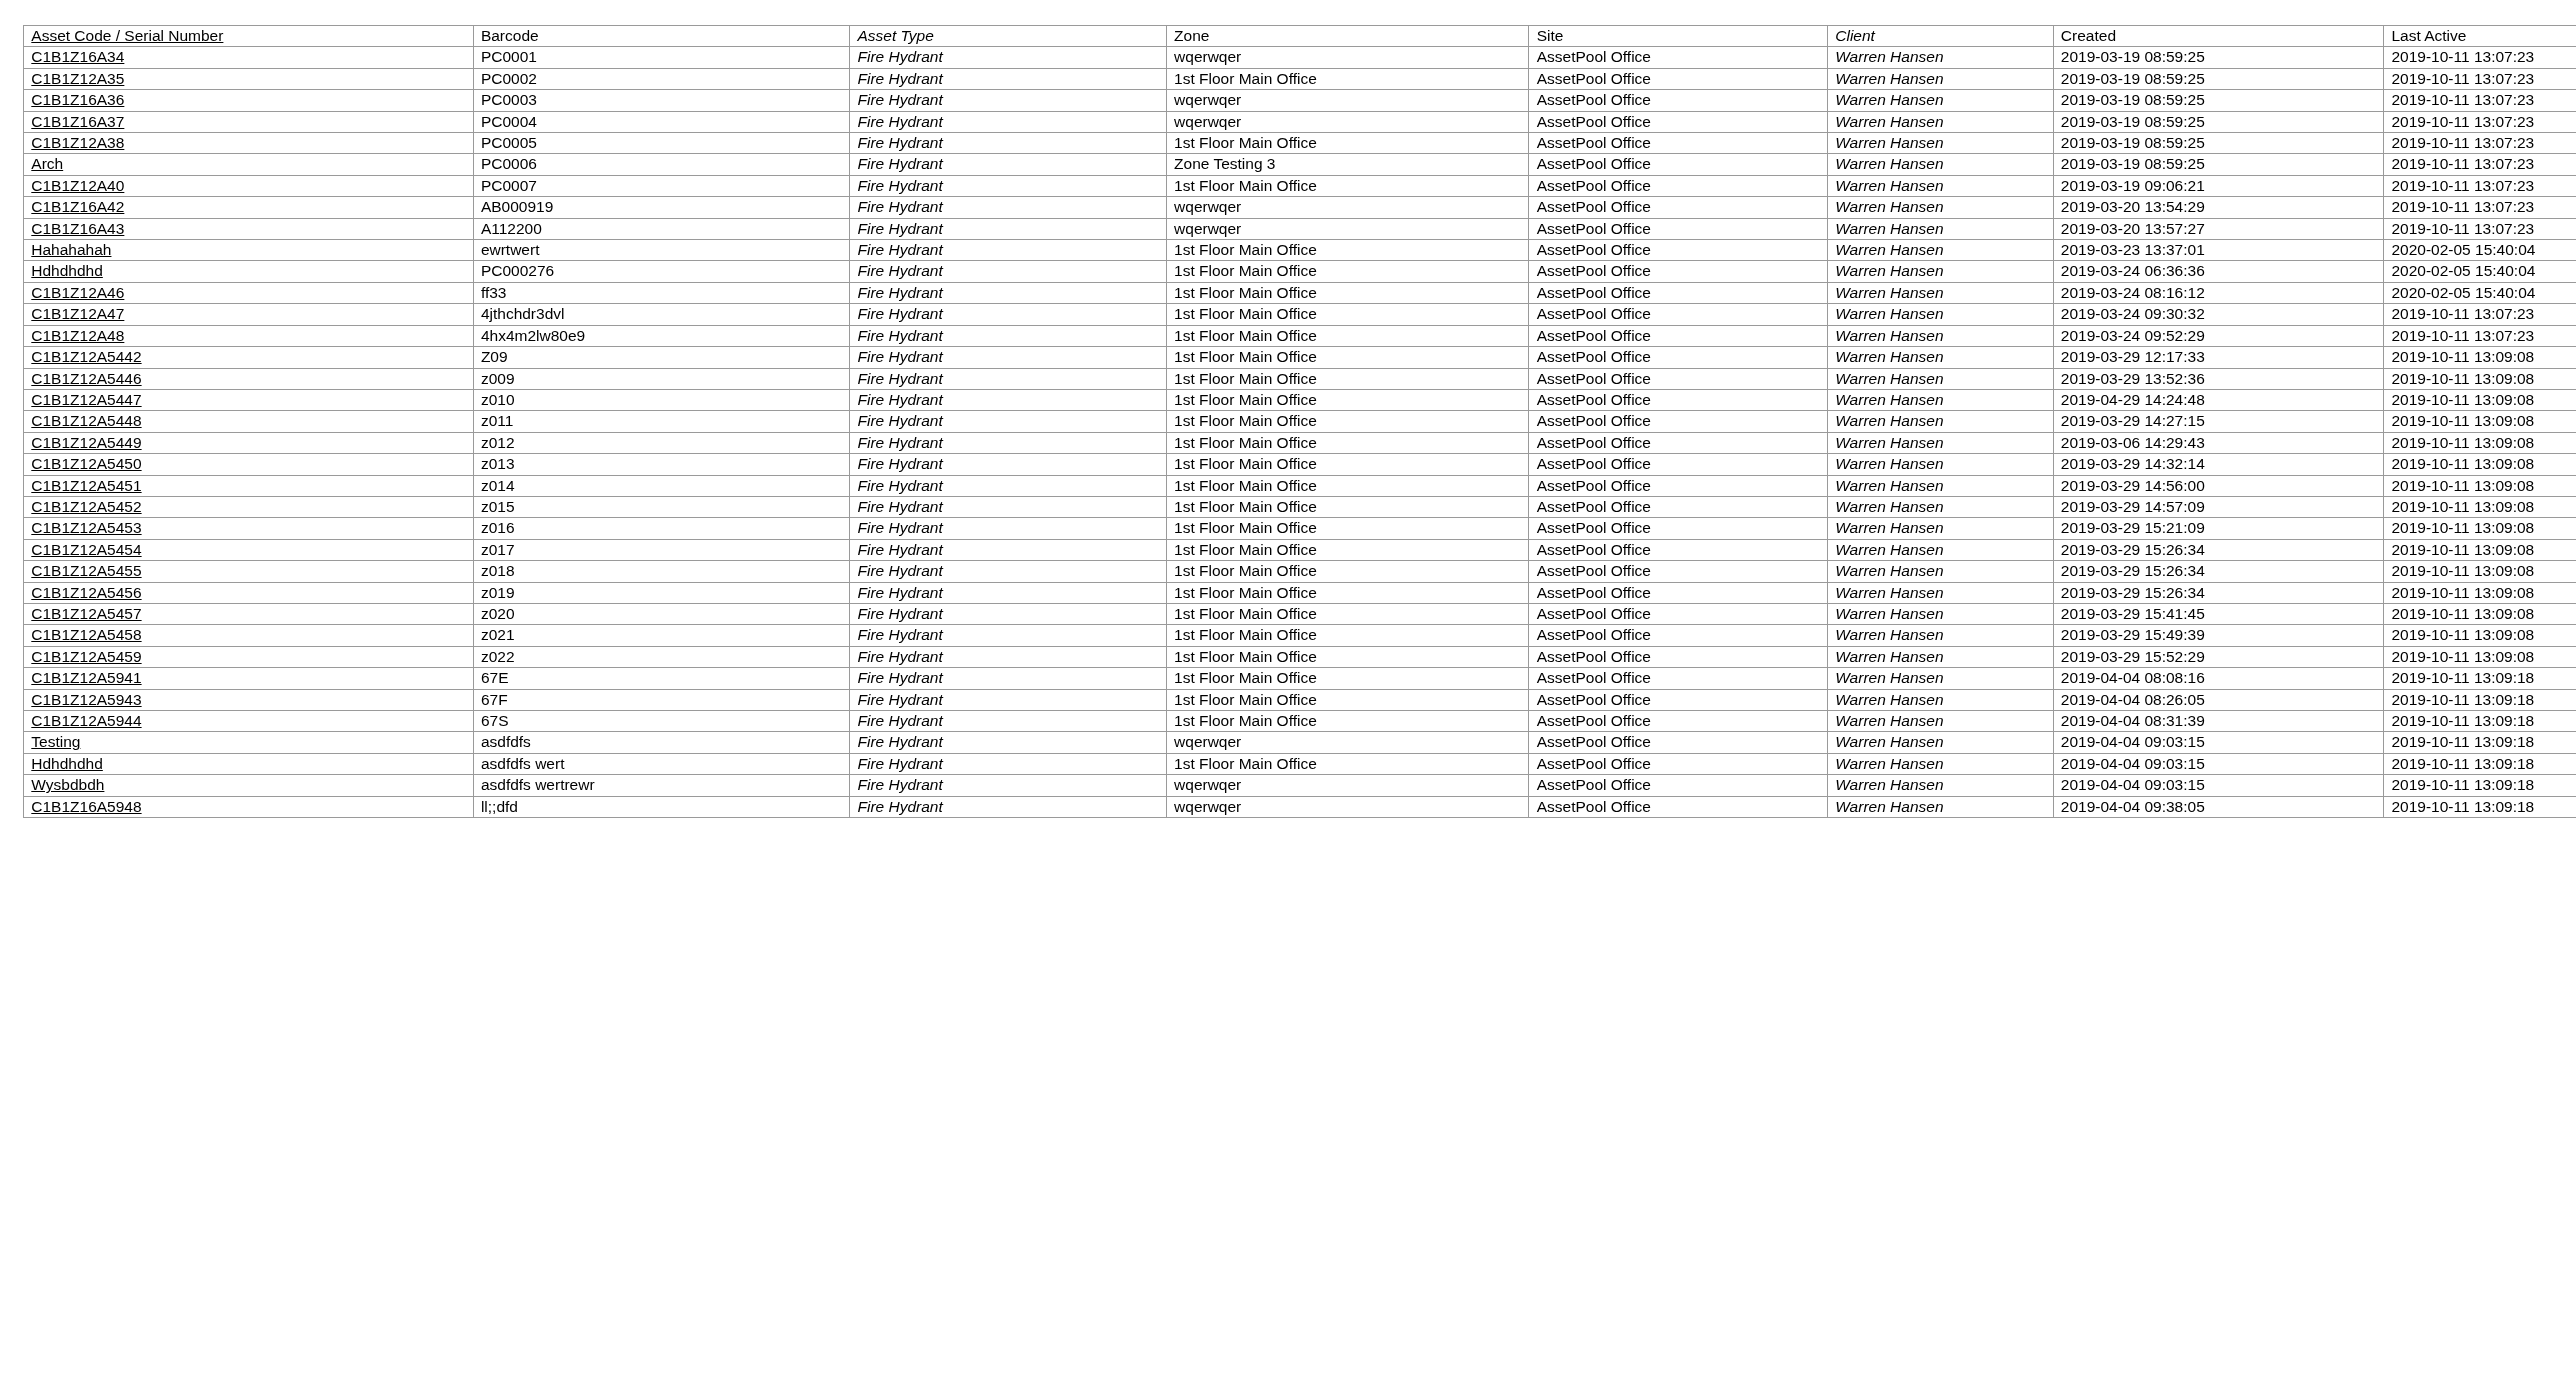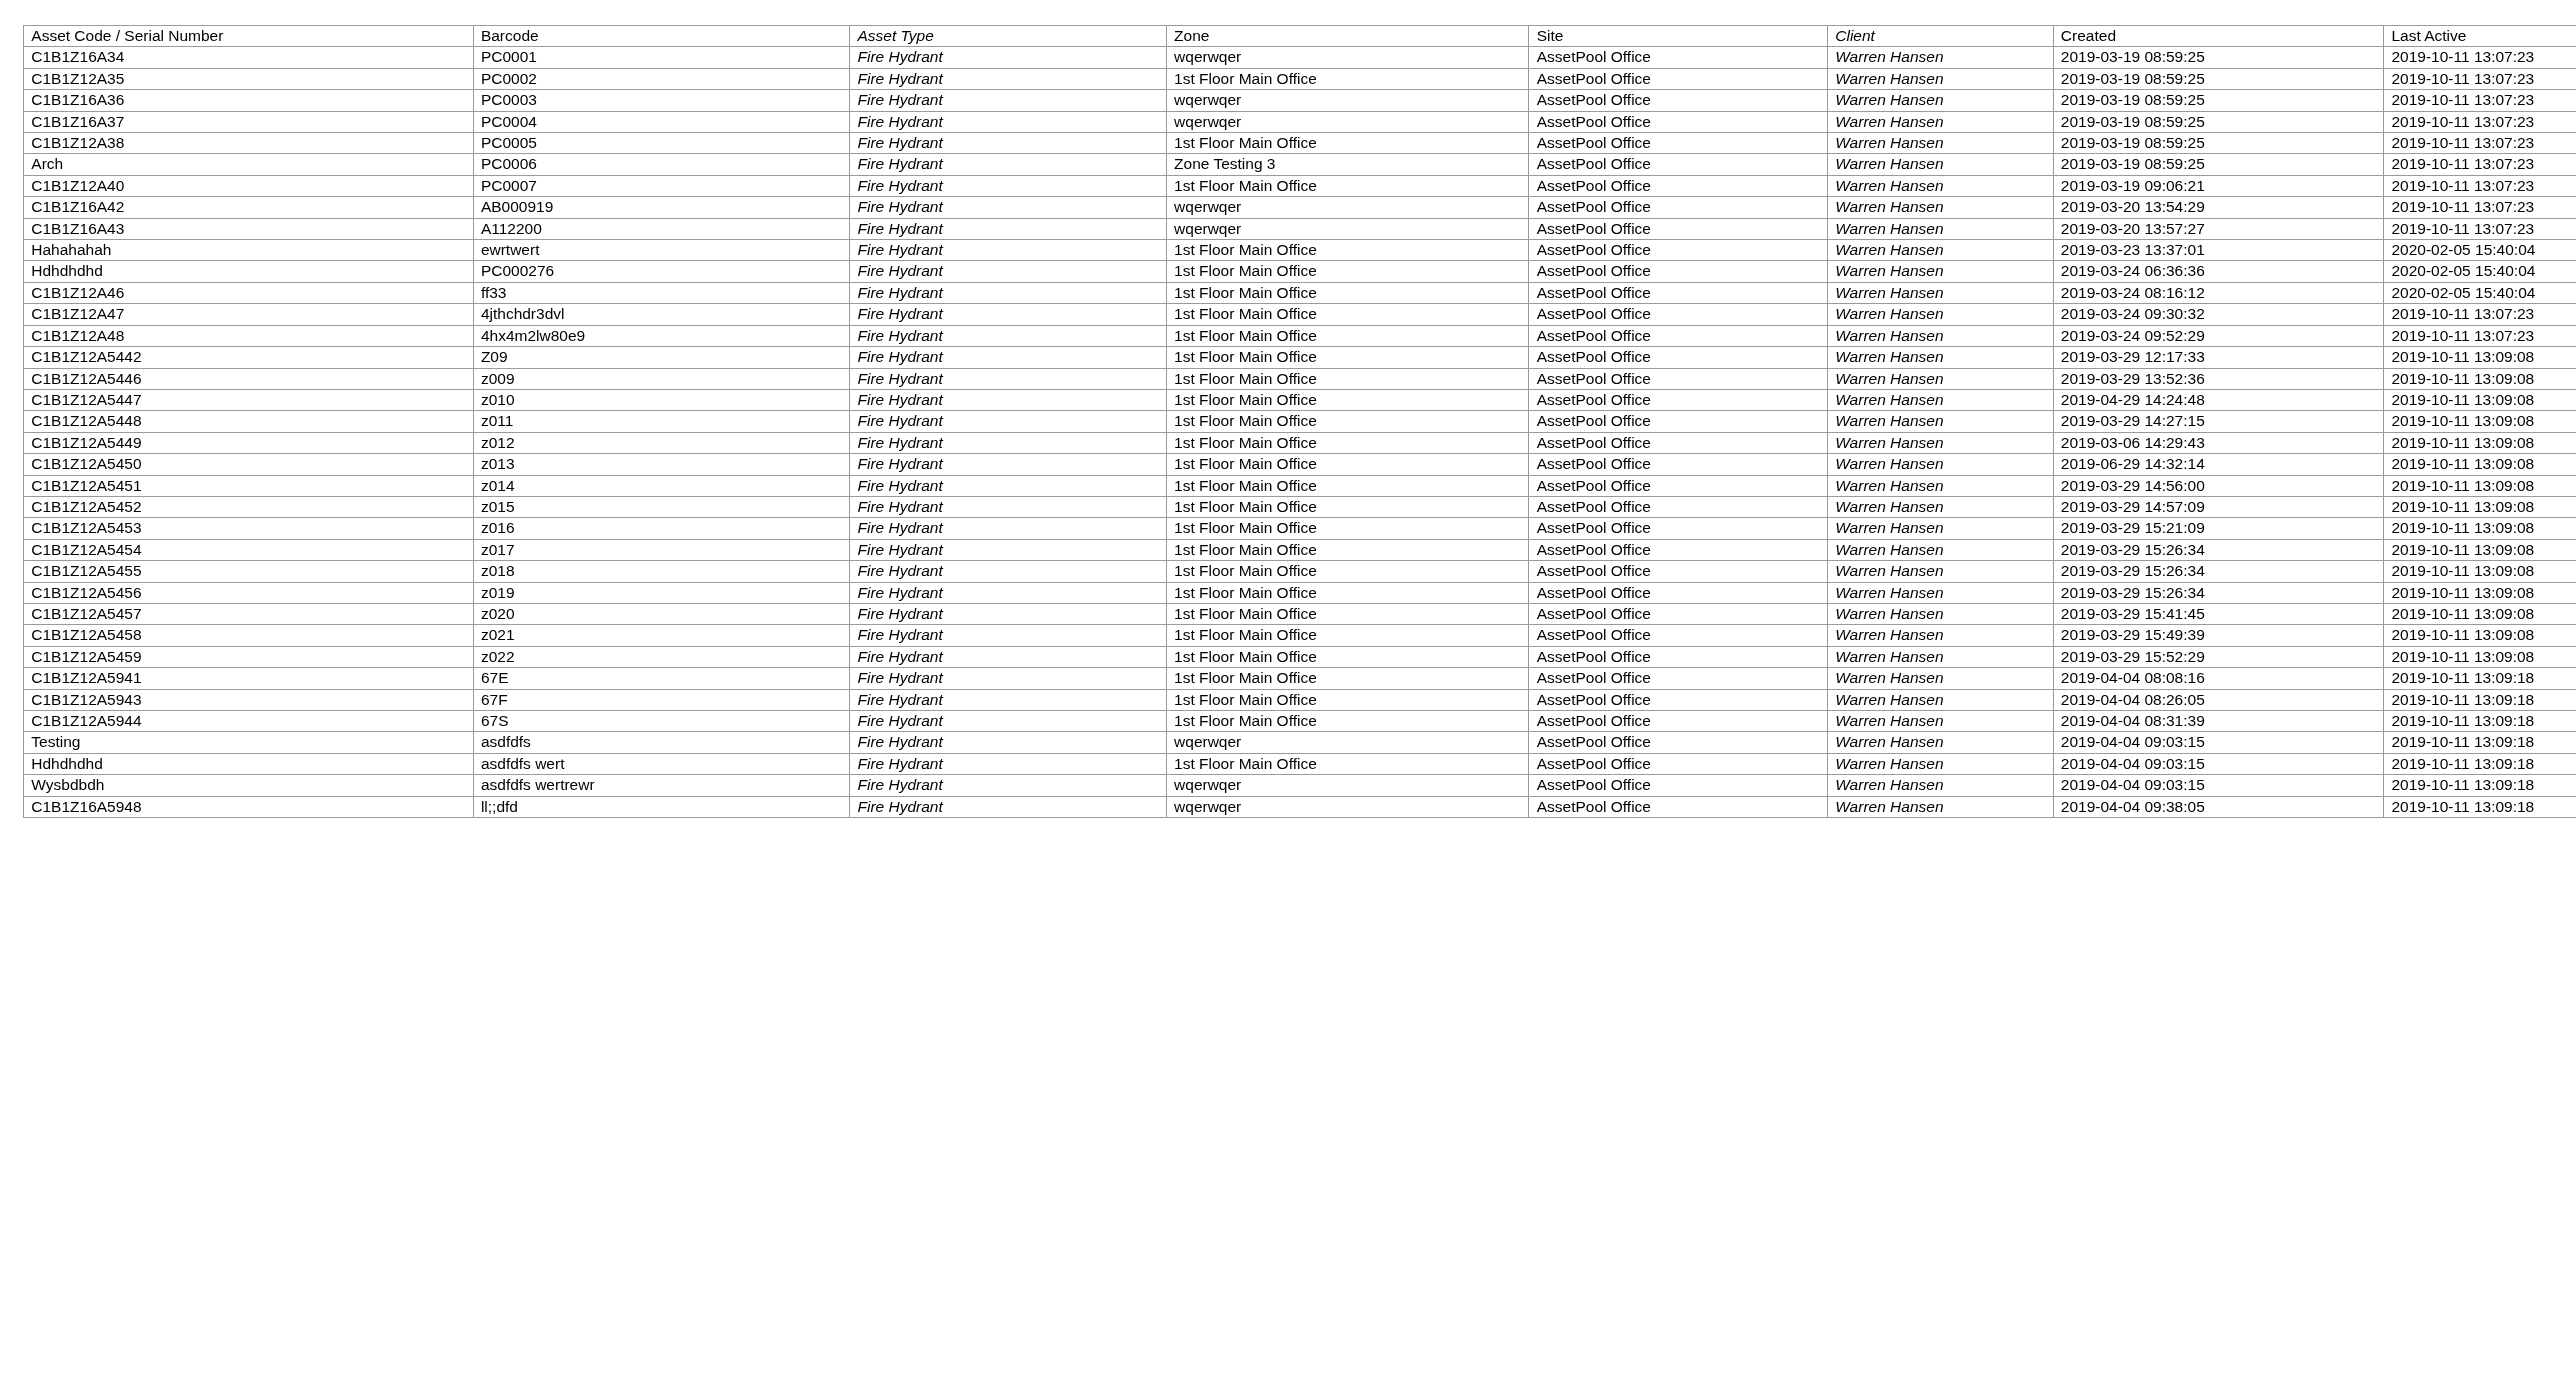--- a/index.html
+++ b/index.html
@@ -32,21 +32,21 @@
     padding: 0 7.3px;
     height: 20.4px;
     line-height: 20.4px;
     text-align: left;
     font-weight: normal;
     white-space: nowrap;
     overflow: hidden;
     background: #ffffff;
   }
   
-  .c0 { width: 434px; }
+  .c0 { width: 434px; text-decoration: underline; }
   .c1 { width: 361px; }
   .c2 { width: 301px; font-style: italic; }
   .c3 { width: 347px; margin-top: 44px; }
   .c4 { width: 283px; }
   .c5 { width: 210px; font-style: italic; }
   .c6 { width: 315px; }
   .c7 { width: 297px; }
 </style>
 </head>
 <body>
@@ -256,21 +256,21 @@
           <td class="c6">2019-03-06 14:29:43</td>
           <td class="c7">2019-10-11 13:09:08</td>
         </tr>
         <tr>
           <td class="c0">C1B1Z12A5450</td>
           <td class="c1">z013</td>
           <td class="c2">Fire Hydrant</td>
           <td class="c3">1st Floor Main Office</td>
           <td class="c4">AssetPool Office</td>
           <td class="c5">Warren Hansen</td>
-          <td class="c6">2019-06-29 14:32:14</td>
+          <td class="c6">2019-03-29 14:32:14</td>
           <td class="c7">2019-10-11 13:09:08</td>
         </tr>
         <tr>
           <td class="c0">C1B1Z12A5451</td>
           <td class="c1">z014</td>
           <td class="c2">Fire Hydrant</td>
           <td class="c3">1st Floor Main Office</td>
           <td class="c4">AssetPool Office</td>
           <td class="c5">Warren Hansen</td>
           <td class="c6">2019-03-29 14:56:00</td>

